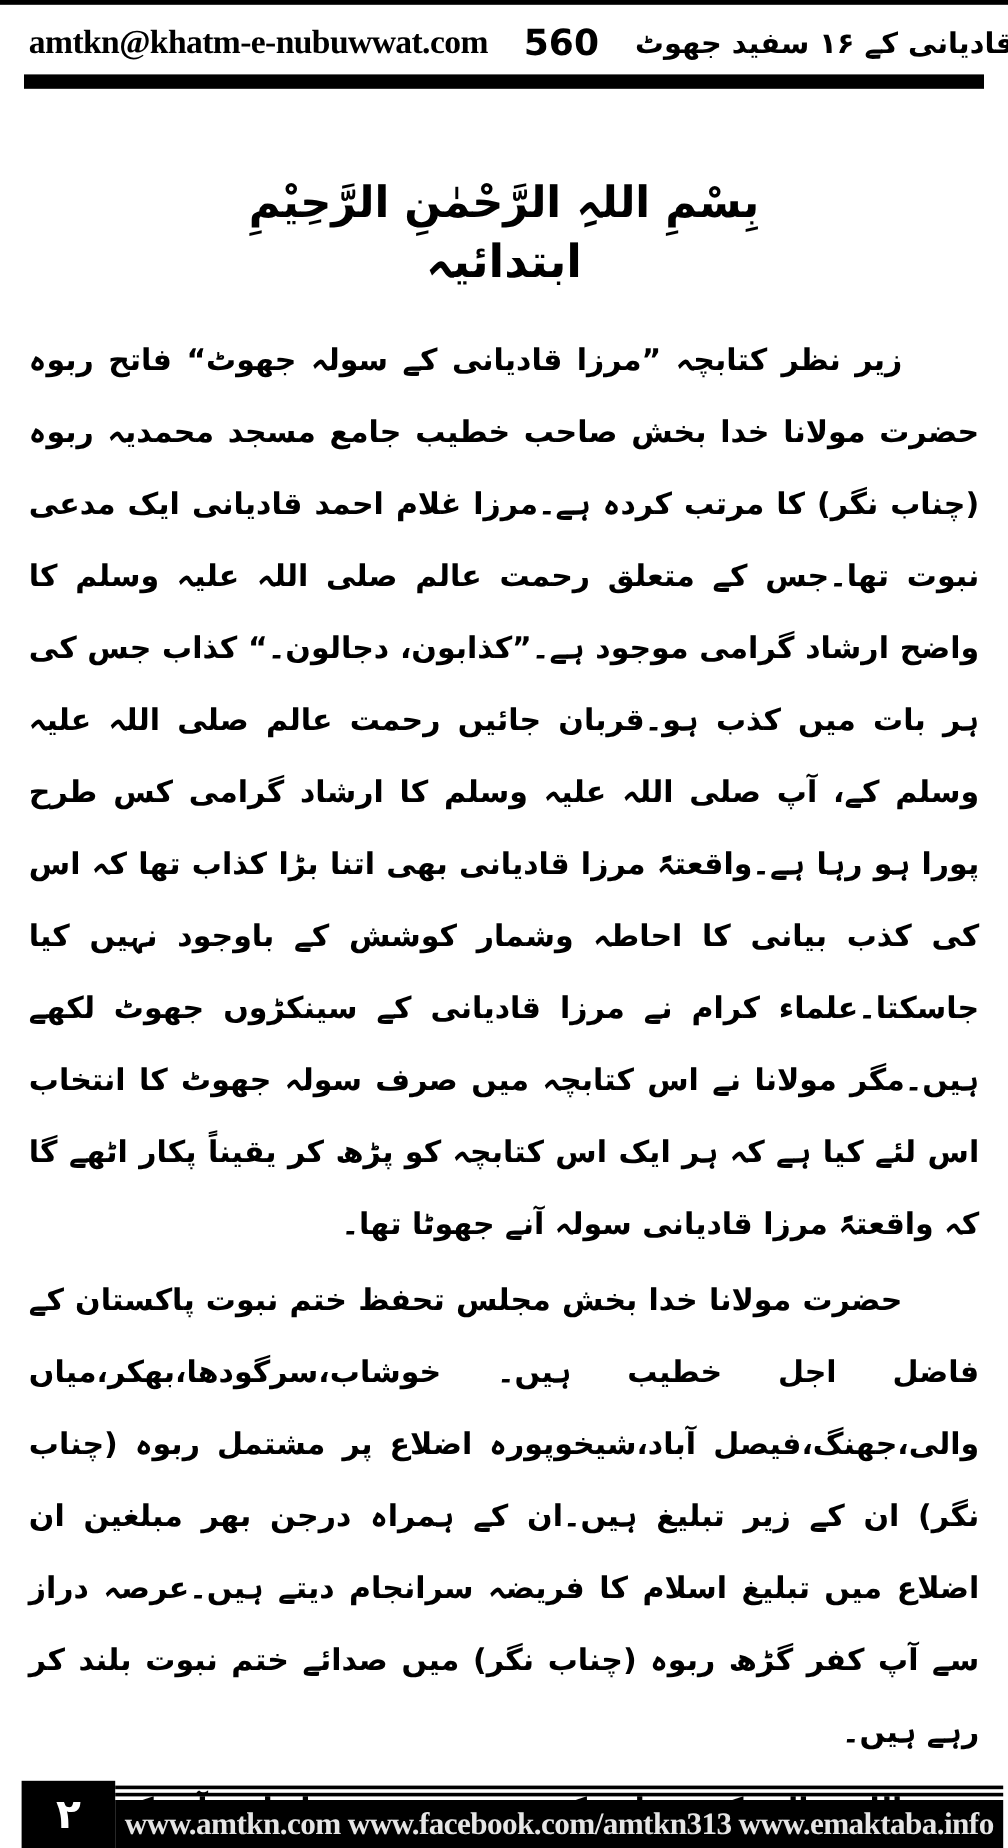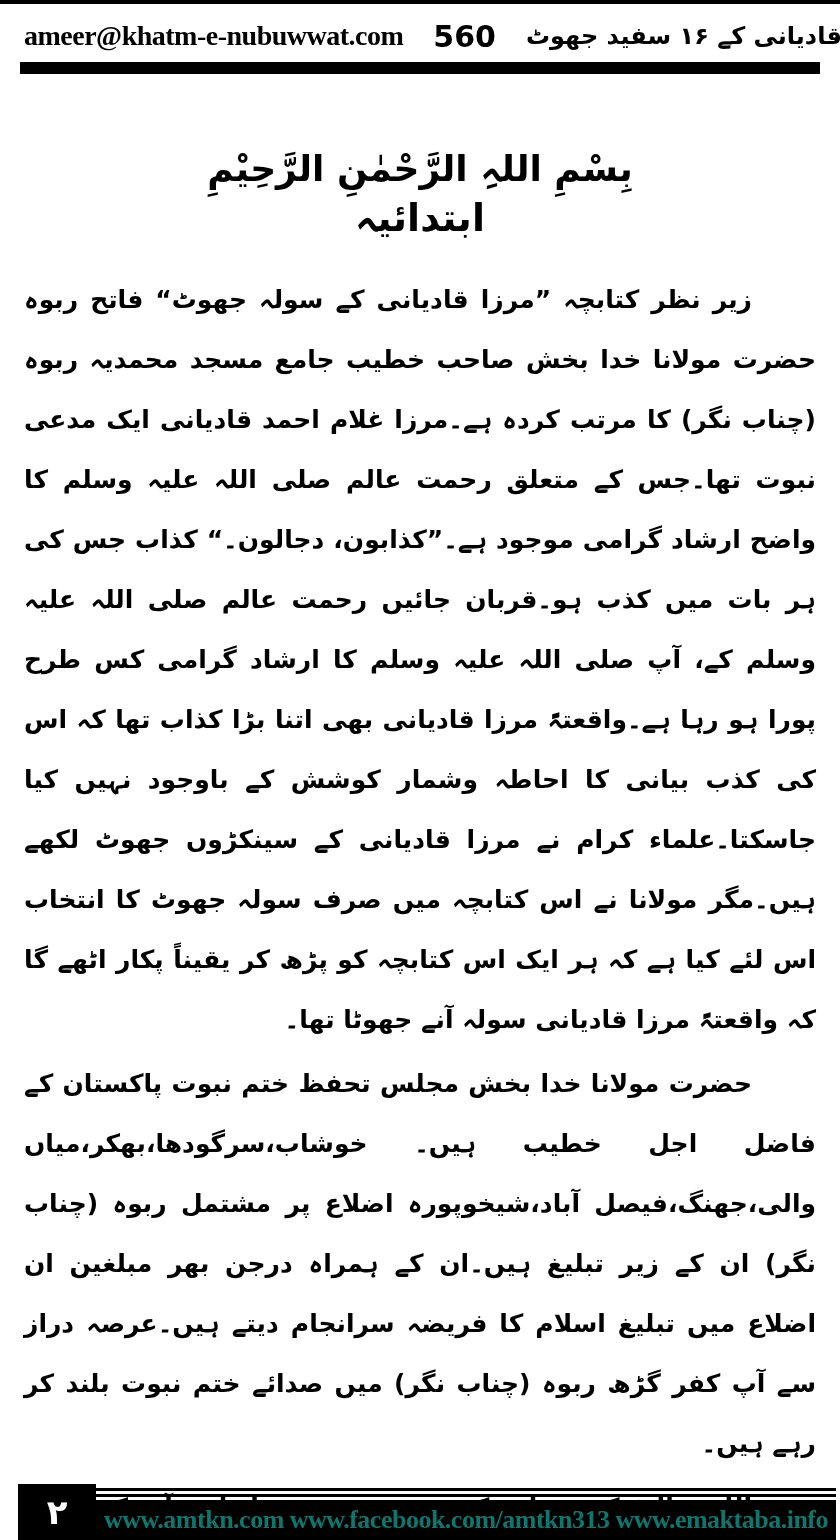--- a/index.html
+++ b/index.html
@@ -63,36 +63,36 @@
     color:#fff;font-size:34px;font-weight:700;
     display:flex;align-items:center;justify-content:center;
     direction:rtl;
   }
   .footer .rules-and-bar{
     position:absolute;left:96px;right:4px;bottom:0;height:52px;
   }
   .footer .thin-line{height:3px;background:#000;margin-bottom:3px;}
   .footer .link-bar{
     position:absolute;left:0;right:0;bottom:0;top:12px;
-    background:#000;color:#0f766e;
+    background:#000;color:#e5e5e5;
     display:flex;align-items:center;justify-content:center;
     font-family:"Liberation Serif","DejaVu Serif",serif;
     font-weight:700;font-size:26px;letter-spacing:-0.5px;
     white-space:nowrap;
   }
 </style>
 </head>
 <body>
 
 <div class="page">
 
   <div class="top-rule"></div>
 
   <div class="header">
-    <span class="email">ameer@khatm-e-nubuwwat.com</span>
+    <span class="email">amtkn@khatm-e-nubuwwat.com</span>
     <span class="pageno-top">560</span>
     <span class="book-title">احتساب جلد۵۳؍قادیانی کے ۱۶ سفید جھوٹ</span>
   </div>
 
   <div class="thick-rule"></div>
 
   <div class="bismillah">بِسْمِ اللہِ الرَّحْمٰنِ الرَّحِیْمِ</div>
 
   <div class="main-heading">ابتدائیہ</div>
 

